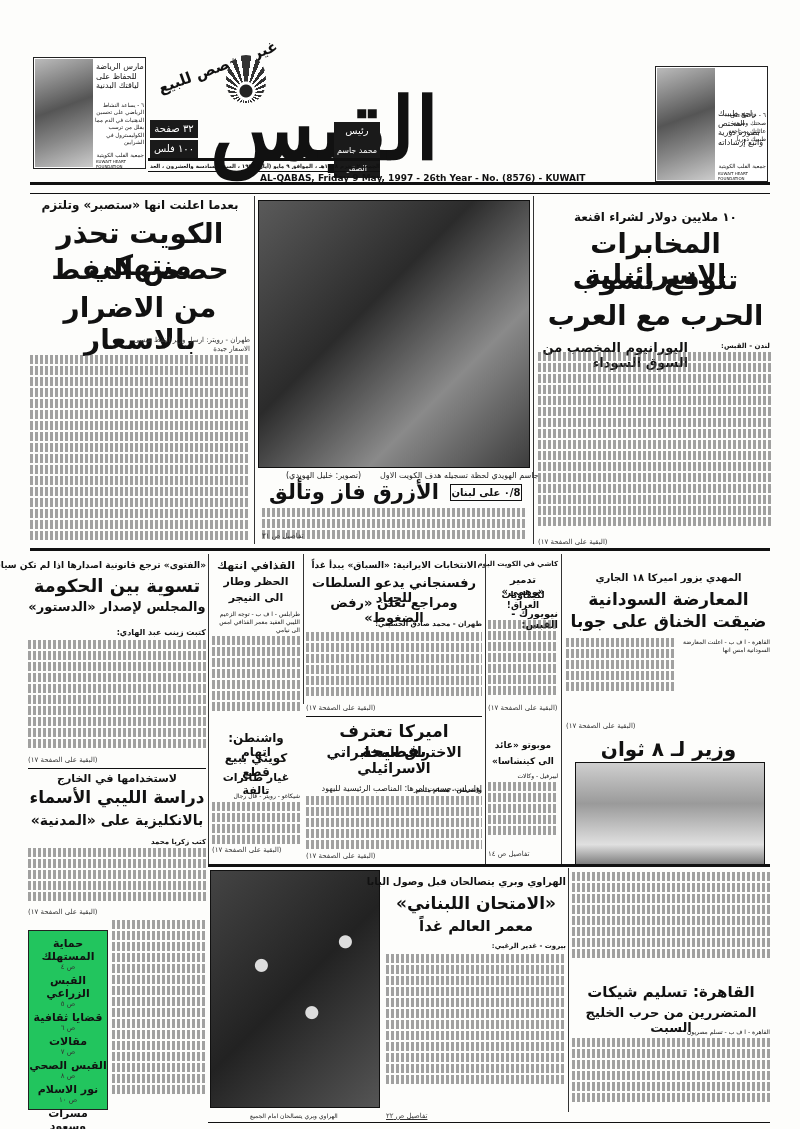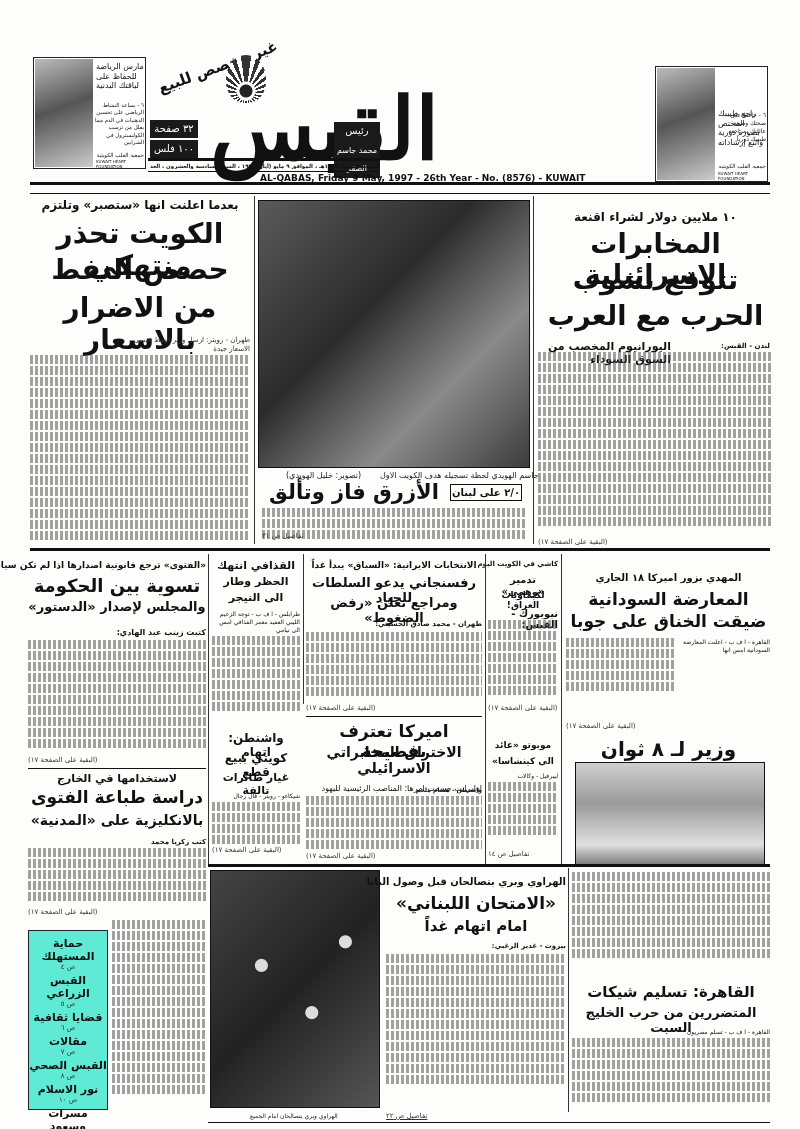--- a/index.html
+++ b/index.html
@@ -25,21 +25,21 @@
   .continued { font-size: 7px; color: #333; }
   .ad-box { position: absolute; border: 1px solid #222; background: #fff; }
   .ad-img { position: absolute; background: linear-gradient(160deg,#bbb,#555 45%,#888 70%,#ccc); }
   .ad-text { position: absolute; font-size: 9px; font-weight: normal; line-height: 1.2; text-align: left; }
   .ad-small { position: absolute; font-size: 7px; line-height: 1.35; text-align: right; }
   .logo-emblem { position: absolute; width: 40px; height: 48px; border-radius: 50% 50% 45% 45%; background:
       radial-gradient(circle at 50% 75%, #222 0 6px, #fff 7px 9px, transparent 10px),
       repeating-conic-gradient(from 0deg at 50% 80%, #333 0 8deg, #fff 8deg 16deg); }
   .masthead-title { position: absolute; font-size: 86px; font-weight: bold; font-family: "DejaVu Serif", serif; letter-spacing: -4px; }
   .black-tag { position: absolute; background: #1a1a1a; color: #fff; font-size: 10px; text-align: center; line-height: 18px; }
-  .index-box { position: absolute; border: 1px solid #222; background: #5eead4; }
+  .index-box { position: absolute; border: 1px solid #222; background: #22c55e; }
   .index-item { text-align: center; font-size: 11px; font-weight: bold; }
   .index-page { text-align: center; font-size: 7px; color: #333; margin-bottom: 3px; }
   .stamp { position: absolute; font-size: 15px; font-weight: bold; transform: rotate(-20deg); white-space: nowrap; }
 </style>
 </head>
 <body>
 
 <div>
 
   <div class="ad-box" style="left:33px;top:57px;width:113px;height:112px;">
@@ -103,37 +103,37 @@
       <span class="line"></span>
       <span class="line"></span>
       <span class="line"></span>
   </div>
 </article>
 
 <article>
   <div class="photo" style="left:258px;top:200px;width:272px;height:268px;"></div>
   <div class="abs caption" style="left:380px;top:471px;">جاسم الهويدي لحظة تسجيله هدف الكويت الاول</div>
   <div class="abs caption" style="left:262px;top:471px;padding-left:24px;">(تصوير: خليل الهويدي)</div>
-  <div class="abs" style="left:450px;top:484px;width:72px;border:1px solid #111;font-size:10px;font-weight:bold;text-align:center;padding:2px 0;">٢/٠ على لبنان</div>
+  <div class="abs" style="left:450px;top:484px;width:72px;border:1px solid #111;font-size:10px;font-weight:bold;text-align:center;padding:2px 0;">8/٠ على لبنان</div>
   <div class="abs headline" style="left:262px;top:480px;width:184px;font-size:21px;">الأزرق فاز وتألق</div>
   <div class="abs body-text" style="left:262px;top:508px;width:264px;height:34px;">
     <span class="line"></span>
       <span class="line"></span>
       <span class="line"></span>
   </div>
   <div class="abs continued" style="left:262px;top:532px;">تفاصيل ص ٣١</div>
 </article>
 
 <article>
   <div class="abs kicker" style="left:538px;top:210px;width:235px;font-size:12px;">١٠ ملايين دولار لشراء اقنعة</div>
   <div class="abs headline" style="left:538px;top:228px;width:235px;font-size:27px;">المخابرات الاسرائيلية</div>
   <div class="abs headline" style="left:538px;top:264px;width:235px;font-size:27px;letter-spacing:4px;">تتوقع نشوب</div>
   <div class="abs headline" style="left:538px;top:300px;width:235px;font-size:27px;">الحرب مع العرب</div>
   <div class="abs" style="left:700px;top:342px;width:70px;font-size:7px;font-weight:bold;">لندن - القبس:</div>
-  <div class="abs" style="left:521px;top:340px;width:150px;font-size:11px;font-weight:bold;">اليورانيوم المخصب من السوق السوداء</div>
+  <div class="abs" style="left:538px;top:340px;width:150px;font-size:13px;font-weight:bold;">اليورانيوم المخصب من السوق السوداء</div>
   <div class="abs body-text" style="left:538px;top:352px;width:235px;height:188px;">
     <span class="line"></span>
       <span class="line"></span>
       <span class="line"></span>
       <span class="line"></span>
       <span class="line"></span>
       <span class="line"></span>
       <span class="line"></span>
       <span class="line"></span>
       <span class="line"></span>
@@ -287,21 +287,21 @@
 </article>
 
 <article>
   <div class="abs headline" style="left:566px;top:738px;width:205px;font-size:20px;">وزير لـ ٨ ثوان</div>
   <div class="photo light" style="left:575px;top:762px;width:190px;height:104px;"></div>
 </article>
 
 <article>
   <div class="rule thin" style="left:28px;top:768px;width:178px;"></div>
   <div class="abs kicker" style="left:28px;top:772px;width:178px;font-size:11px;">لاستخدامها في الخارج</div>
-  <div class="abs headline" style="left:28px;top:788px;width:178px;font-size:17px;">دراسة طباعة الفتوى</div>
+  <div class="abs headline" style="left:28px;top:788px;width:178px;font-size:17px;">دراسة الليبي الأسماء</div>
   <div class="abs headline" style="left:28px;top:812px;width:178px;font-size:14px;">بالانكليزية على «المدنية»</div>
   <div class="abs" style="left:120px;top:838px;width:86px;font-size:7px;font-weight:bold;">كتب زكريا محمد</div>
   <div class="abs body-text" style="left:28px;top:848px;width:178px;height:60px;">
     <span class="line"></span>
       <span class="line"></span>
       <span class="line"></span>
       <span class="line"></span>
       <span class="line"></span>
   </div>
   <div class="abs continued" style="left:28px;top:908px;">(البقية على الصفحة ١٧)</div>
@@ -355,21 +355,21 @@
     <span class="line"></span>
     <span class="line"></span>
 </div>
 
 <div class="rule thick" style="left:208px;top:864px;width:562px;"></div>
 
 <article>
   <div class="photo dots" style="left:210px;top:870px;width:170px;height:238px;"></div>
   <div class="abs kicker" style="left:386px;top:876px;width:180px;font-size:10px;">الهراوي وبري يتصالحان قبل وصول البابا</div>
   <div class="abs headline" style="left:386px;top:894px;width:180px;font-size:17px;">«الامتحان اللبناني»</div>
-  <div class="abs headline" style="left:386px;top:918px;width:180px;font-size:15px;">امام اتهام غداً</div>
+  <div class="abs headline" style="left:386px;top:918px;width:180px;font-size:15px;">معمر العالم غداً</div>
   <div class="abs" style="left:470px;top:942px;width:96px;font-size:7px;font-weight:bold;">بيروت - غدير الرغبي:</div>
   <div class="abs body-text" style="left:386px;top:954px;width:180px;height:148px;">
     <span class="line"></span>
       <span class="line"></span>
       <span class="line"></span>
       <span class="line"></span>
       <span class="line"></span>
       <span class="line"></span>
       <span class="line"></span>
       <span class="line"></span>

